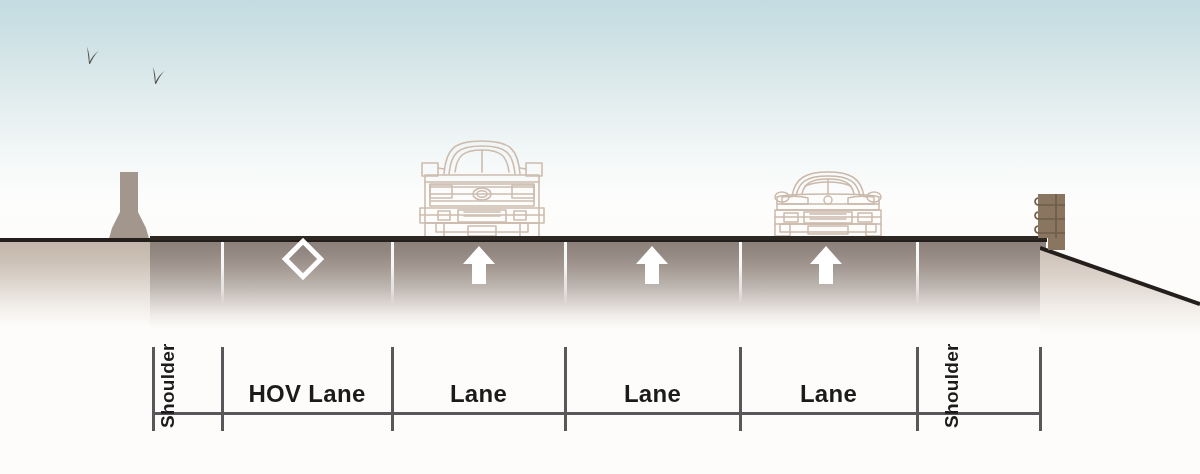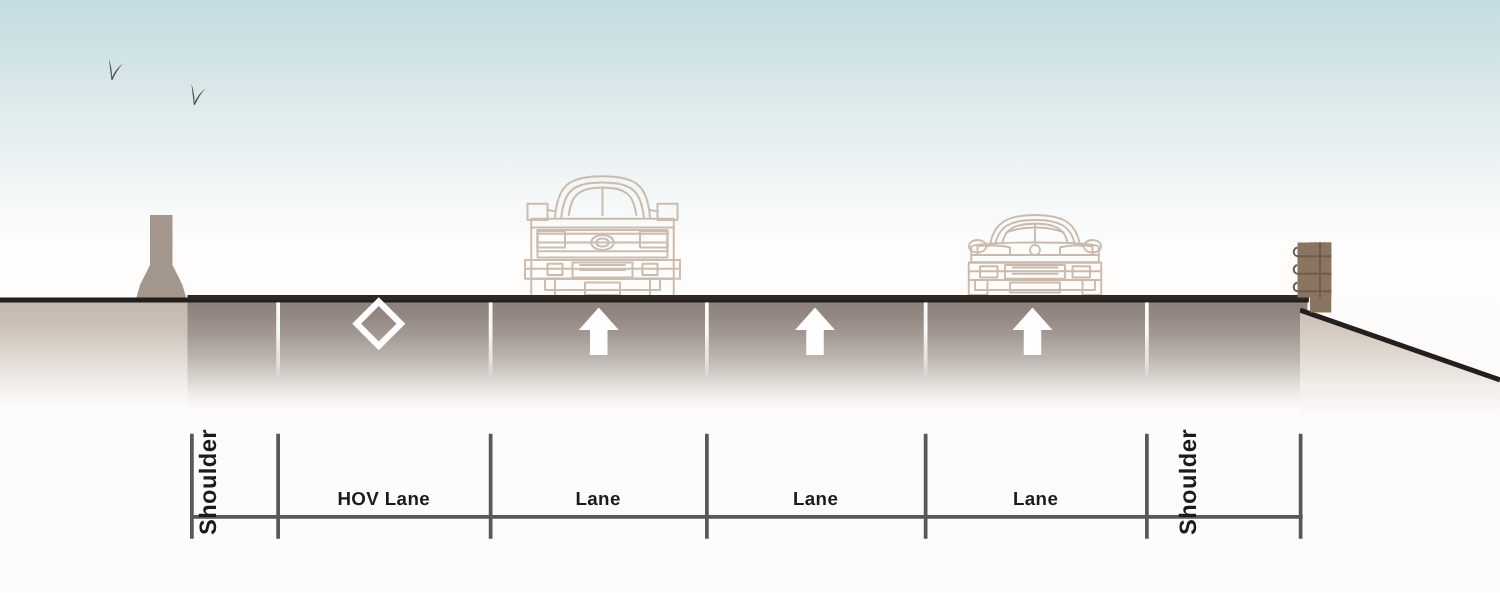--- a/index.html
+++ b/index.html
@@ -125,21 +125,21 @@
     background: #58585a;
   }
   .dim-label {
     position: absolute;
     color: #1b1b1b;
     font-weight: bold;
     white-space: nowrap;
     font-family: "Liberation Sans", sans-serif;
   }
   .dim-label.horiz {
-    font-size: 15px;
+    font-size: 24px;
     letter-spacing: 0.3px;
     text-align: center;
     bottom: 66px;
   }
   .dim-label.vert {
     font-size: 19px;
     letter-spacing: 0.3px;
     transform: rotate(-90deg);
     transform-origin: left bottom;
   }

